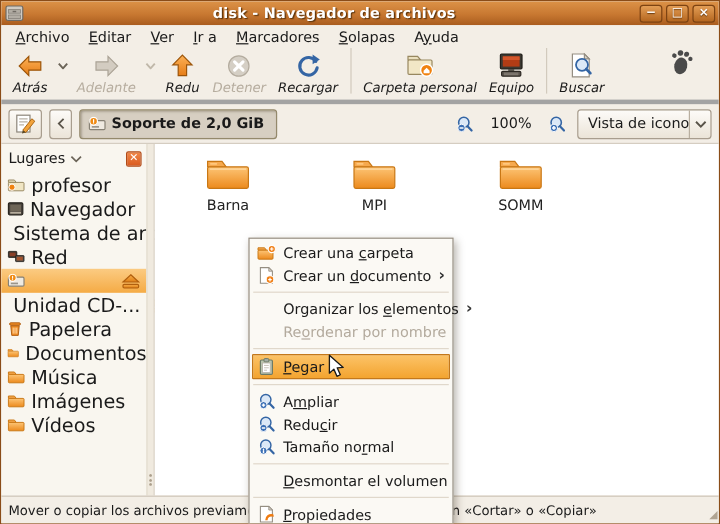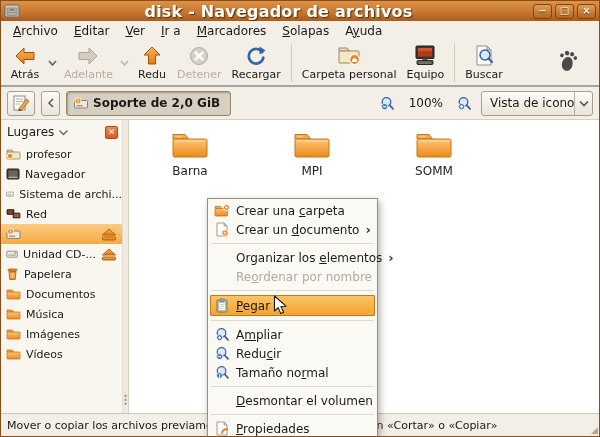--- a/index.html
+++ b/index.html
@@ -8,34 +8,34 @@
     position:relative;width:600px;height:437px;
     border:1px solid #8a4c18;background:#f3eee6;
     font-family:"DejaVu Sans","Liberation Sans",sans-serif;
     font-size:12px;color:#1a1a1a;overflow:hidden;
   }
   
   .titlebar{height:20px;display:flex;align-items:center;
     background:linear-gradient(180deg,#dc9247 0%,#c87831 55%,#a95c1e 100%);
     padding:0 3px;}
   .win-icon{width:16px;height:14px;margin-right:4px;}
-  .title-text{flex:1;text-align:center;font-weight:bold;font-size:16px;color:#fff;
+  .title-text{flex:1;text-align:center;font-weight:bold;font-size:12px;color:#fff;
     text-shadow:1px 1px 1px #56300a;letter-spacing:.2px;}
   .win-controls{display:flex;gap:3px;}
   .win-btn{width:19px;height:15px;border:1px solid #7d4312;border-radius:3px;
     background:linear-gradient(180deg,#e39d55,#b4661f);
     color:#fff;font-size:10px;font-weight:bold;line-height:12px;text-align:center;
     text-shadow:0 1px 1px #5a3008;}
   
   .menubar{height:19px;display:flex;align-items:center;background:#f3eee6;padding-left:4px;}
   .menu-item{padding:1px 8px;cursor:default;}
   .mn{text-decoration:underline;}
   
-  .toolbar{height:47px;display:flex;align-items:center;background:#f3eee6;
-    border-bottom:2px solid #a3a3a3;padding:0 4px;}
+  .toolbar{height:47px;display:flex;background:#f3eee6;
+    border-bottom:4px solid #a3a3a3;padding:0 4px;font-style:italic;}
   .tool-btn{display:flex;flex-direction:column;align-items:center;justify-content:center;
     padding:2px 5px;border-radius:3px;min-width:40px;}
   .tool-btn .ticon{height:22px;display:flex;align-items:center;justify-content:center;}
   .tool-btn .tlabel{font-size:11px;margin-top:1px;white-space:nowrap;}
   .tool-btn.disabled .tlabel{color:#b6ad9f;}
   .tb-chevron{width:10px;height:30px;display:flex;align-items:center;justify-content:center;margin:0 2px;}
   .tb-sep{width:1px;height:38px;background:#d2cabd;margin:0 5px;}
   .gnome-foot{margin-left:auto;margin-right:16px;}
   
   .locationbar{height:33px;display:flex;align-items:center;background:#f3eee6;
@@ -56,21 +56,21 @@
   .view-select .vchev{width:20px;height:100%;border-left:1px solid #b9afa0;
     display:flex;align-items:center;justify-content:center;}
   
   .content{display:flex;height:293px;}
   .sidebar{width:121px;background:#f9f6ef;display:flex;flex-direction:column;}
   .side-header{height:24px;display:flex;align-items:center;padding:0 4px 0 6px;}
   .side-header .htext{font-size:12px;}
   .side-close{width:13px;height:13px;margin-left:auto;border:1px solid #b24a16;border-radius:2px;
     background:linear-gradient(180deg,#f08748,#da5b20);color:#fff;font-size:9px;font-weight:bold;
     line-height:11px;text-align:center;}
-  .side-row{height:20px;display:flex;align-items:center;gap:5px;padding-left:5px;font-size:11px;white-space:nowrap;}
+  .side-row{height:20px;display:flex;align-items:center;gap:5px;padding-left:5px;font-size:16px;white-space:nowrap;}
   .side-row.selected{background:linear-gradient(180deg,#fbcb82,#f5ab45);}
   .side-eject{margin-left:auto;margin-right:5px;display:flex;align-items:center;}
   .splitter{width:7px;background:#f0eadf;border-left:1px solid #e3dccf;border-right:1px solid #d8d0c3;
     display:flex;align-items:flex-end;justify-content:center;}
   .grip-dots{color:#ab9f8c;font-size:8px;line-height:4px;padding-bottom:6px;}
   .main{flex:1;background:#fff;position:relative;}
   .folder-item{position:absolute;top:10px;width:64px;display:flex;flex-direction:column;align-items:center;}
   .folder-item .flabel{margin-top:4px;font-size:12px;color:#222;}
   
   .ctx{position:absolute;left:206px;top:197px;width:171px;height:239px;z-index:50;

